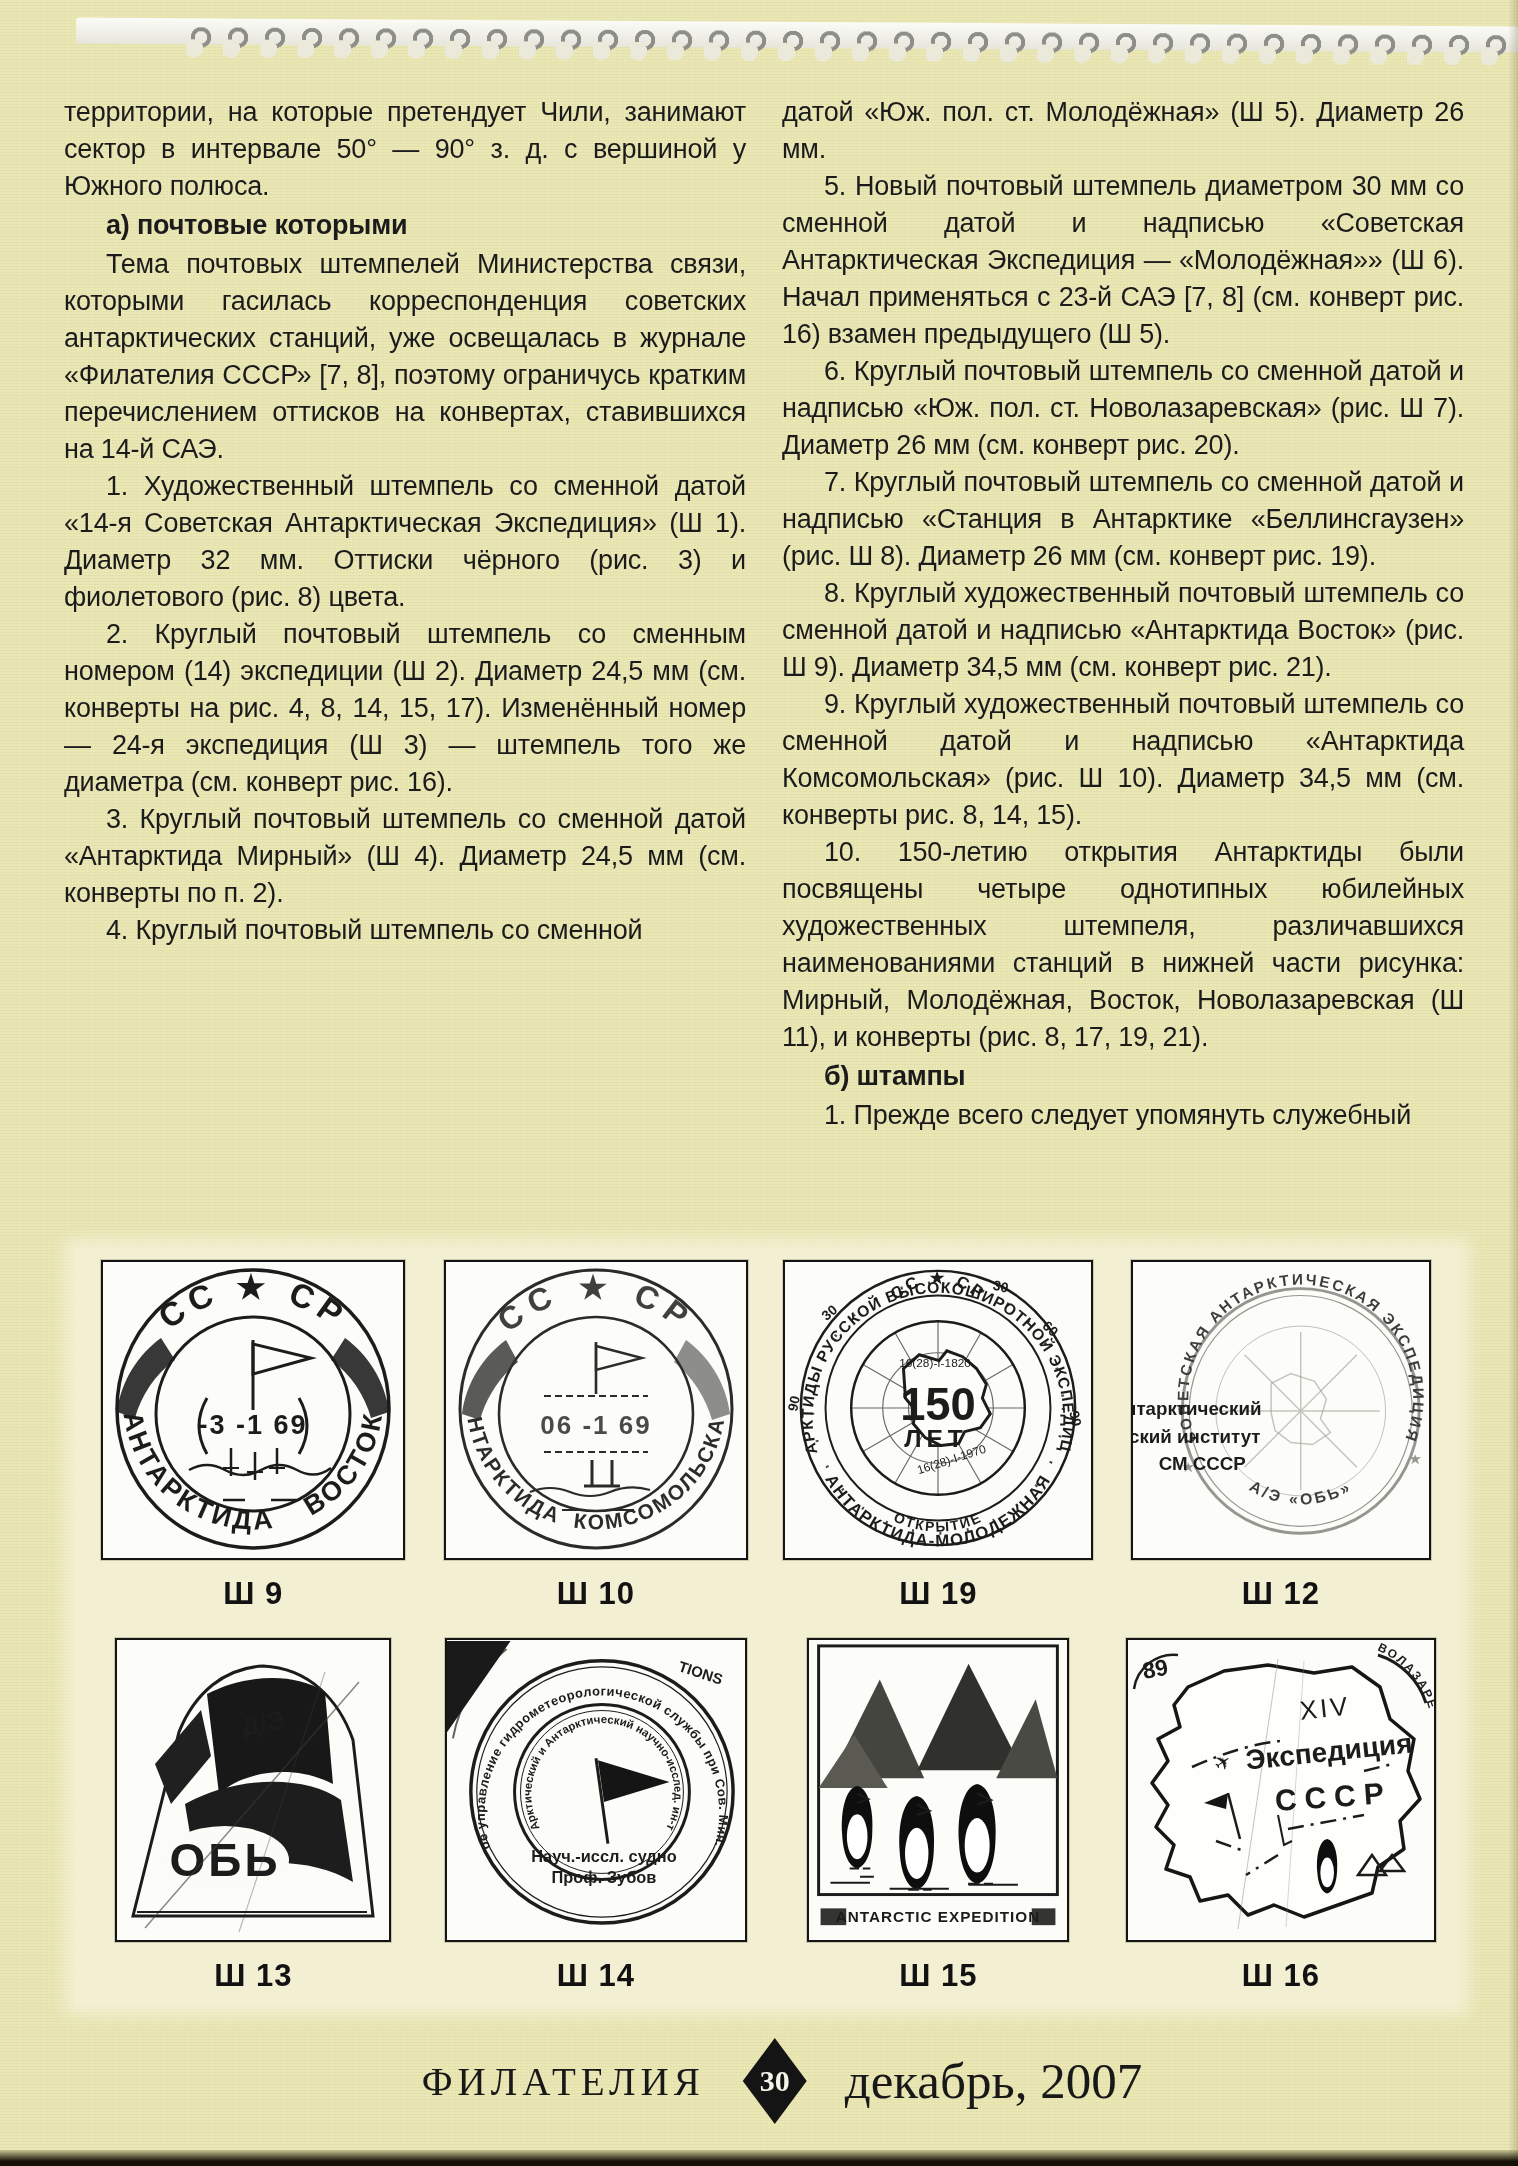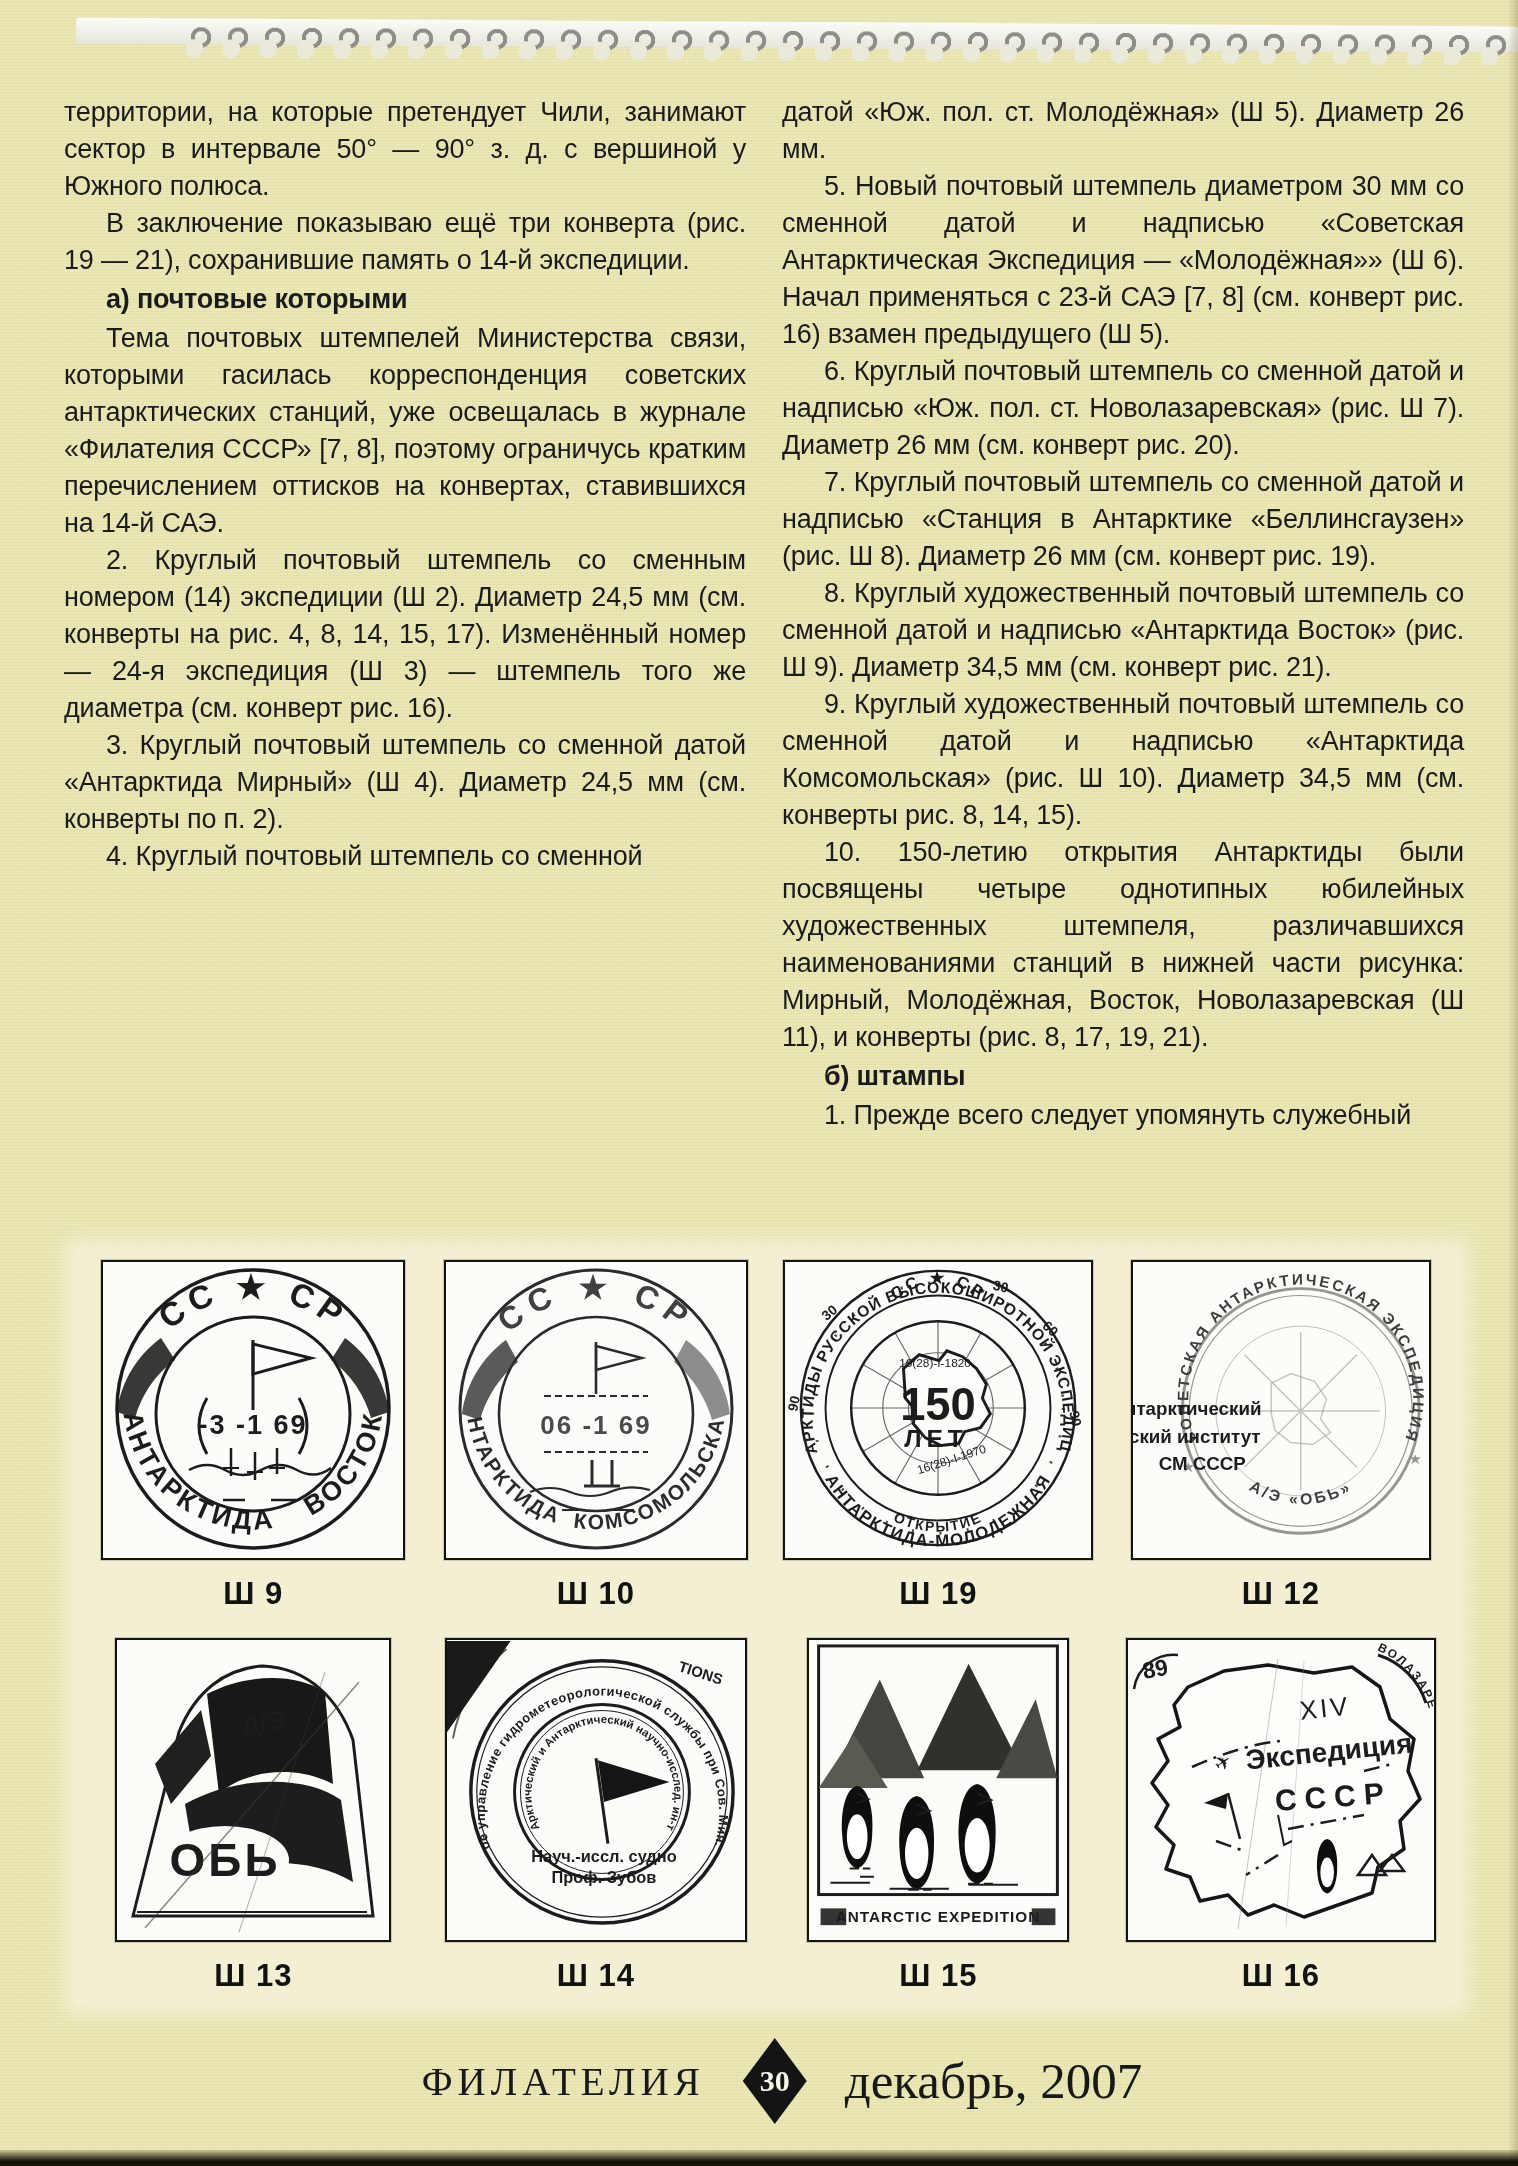--- a/index.html
+++ b/index.html
@@ -57,23 +57,23 @@
 <div class="page">
 
   <div class="binding">
     <div class="band"></div>
     <div class="hooks"></div>
   </div>
 
   <div class="cols">
     <div class="col">
       <p>территории, на которые претендует Чили, занимают сектор в интервале 50° — 90° з. д. с вершиной у Южного полюса.</p>
-      <p class="ind">В заключение показываю ещё три конверта (рис. 19 — 21), сохранившие память о 14-й экспедиции.</p>
       <p class="h3">а) почтовые которыми</p>
       <p class="ind">Тема почтовых штемпелей Министерства связи, которыми гасилась корреспонденция советских антарктических станций, уже освещалась в журнале «Филателия СССР» [7, 8], поэтому ограничусь кратким перечислением оттисков на конвертах, ставившихся на 14-й САЭ.</p>
+      <p class="ind">1. Художественный штемпель со сменной датой «14-я Советская Антарктическая Экспедиция» (Ш 1). Диаметр 32 мм. Оттиски чёрного (рис. 3) и фиолетового (рис. 8) цвета.</p>
       <p class="ind">2. Круглый почтовый штемпель со сменным номером (14) экспедиции (Ш 2). Диаметр 24,5 мм (см. конверты на рис. 4, 8, 14, 15, 17). Изменённый номер — 24-я экспедиция (Ш 3) — штемпель того же диаметра (см. конверт рис. 16).</p>
       <p class="ind">3. Круглый почтовый штемпель со сменной датой «Антарктида Мирный» (Ш 4). Диаметр 24,5 мм (см. конверты по п. 2).</p>
       <p class="ind">4. Круглый почтовый штемпель со сменной</p>
     </div>
     <div class="col">
       <p>датой «Юж. пол. ст. Молодёжная» (Ш 5). Диаметр 26 мм.</p>
       <p class="ind">5. Новый почтовый штемпель диаметром 30 мм со сменной датой и надписью «Советская Антарктическая Экспедиция — «Молодёжная»» (Ш 6). Начал применяться с 23-й САЭ [7, 8] (см. конверт рис. 16) взамен предыдущего (Ш 5).</p>
       <p class="ind">6. Круглый почтовый штемпель со сменной датой и надписью «Юж. пол. ст. Новолазаревская» (рис. Ш 7). Диаметр 26 мм (см. конверт рис. 20).</p>
       <p class="ind">7. Круглый почтовый штемпель со сменной датой и надписью «Станция в Антарктике «Беллинсгаузен» (рис. Ш 8). Диаметр 26 мм (см. конверт рис. 19).</p>
       <p class="ind">8. Круглый художественный почтовый штемпель со сменной датой и надписью «Антарктида Восток» (рис. Ш 9). Диаметр 34,5 мм (см. конверт рис. 21).</p>

